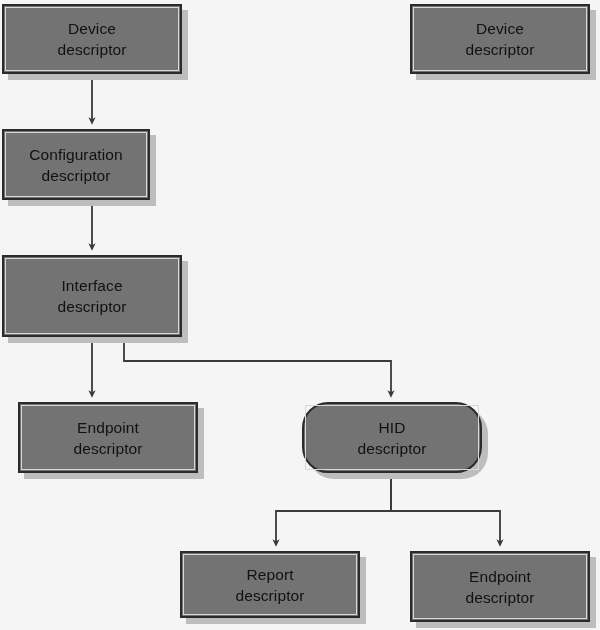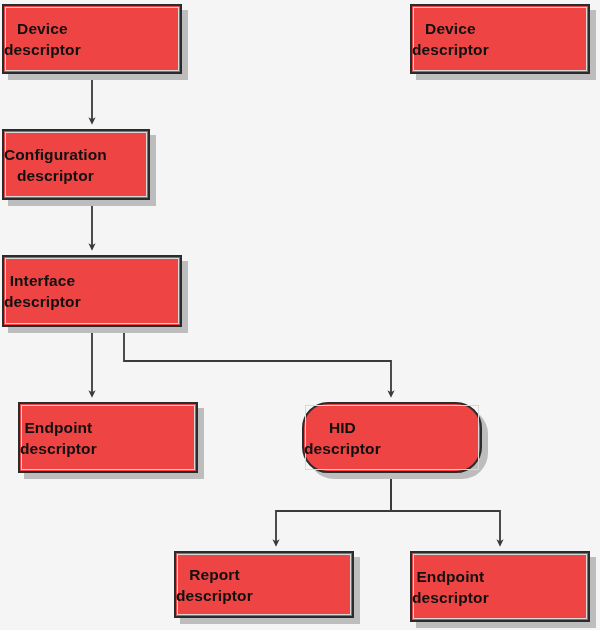--- a/index.html
+++ b/index.html
@@ -25,27 +25,26 @@
     position: absolute;
     left: 0;
     top: 0;
     width: 600px;
     height: 630px;
   }
   
   .node {
     position: absolute;
     box-sizing: border-box;
-    background: #ef4444;
+    background: #737373;
     border: 2px solid #2b2b2b;
     box-shadow: 6px 6px 0 0 #bdbdbd;
     display: flex;
     align-items: center;
-    justify-content: flex-start;
-    font-weight: bold;
+    justify-content: center;
   }
   .node::before {
     content: "";
     position: absolute;
     left: 1px;
     top: 1px;
     right: 1px;
     bottom: 1px;
     border: 1px solid #d8d8d8;
     pointer-events: none;
@@ -106,36 +105,36 @@
   <div class="node" style="left:410px; top:4px; width:180px; height:70px;">
     <div class="node-label">Device
 descriptor</div>
   </div>
 
   <div class="node" style="left:2px; top:129px; width:148px; height:71px;">
     <div class="node-label">Configuration
 descriptor</div>
   </div>
 
-  <div class="node" style="left:2px; top:255px; width:180px; height:72px;">
+  <div class="node" style="left:2px; top:255px; width:180px; height:82px;">
     <div class="node-label">Interface
 descriptor</div>
   </div>
 
   <div class="node" style="left:18px; top:402px; width:180px; height:71px;">
     <div class="node-label">Endpoint
 descriptor</div>
   </div>
 
   <div class="node" style="left:302px; top:402px; width:180px; height:71px;border-radius:26px;">
     <div class="node-label">HID
 descriptor</div>
   </div>
 
-  <div class="node" style="left:174px; top:551px; width:180px; height:67px;">
+  <div class="node" style="left:180px; top:551px; width:180px; height:67px;">
     <div class="node-label">Report
 descriptor</div>
   </div>
 
   <div class="node" style="left:410px; top:551px; width:180px; height:71px;">
     <div class="node-label">Endpoint
 descriptor</div>
   </div>
 
 </div>

